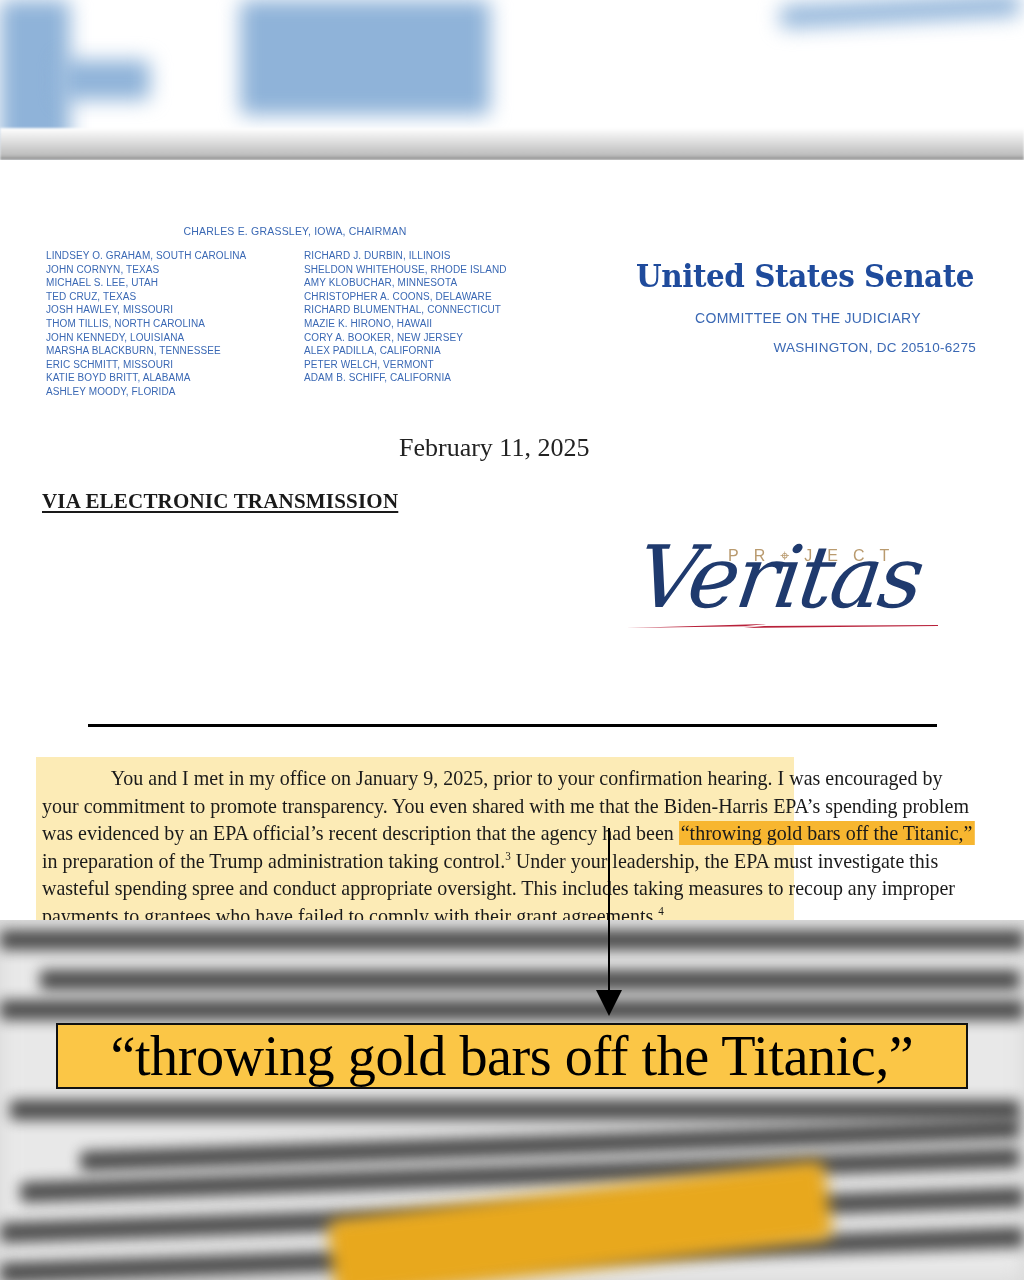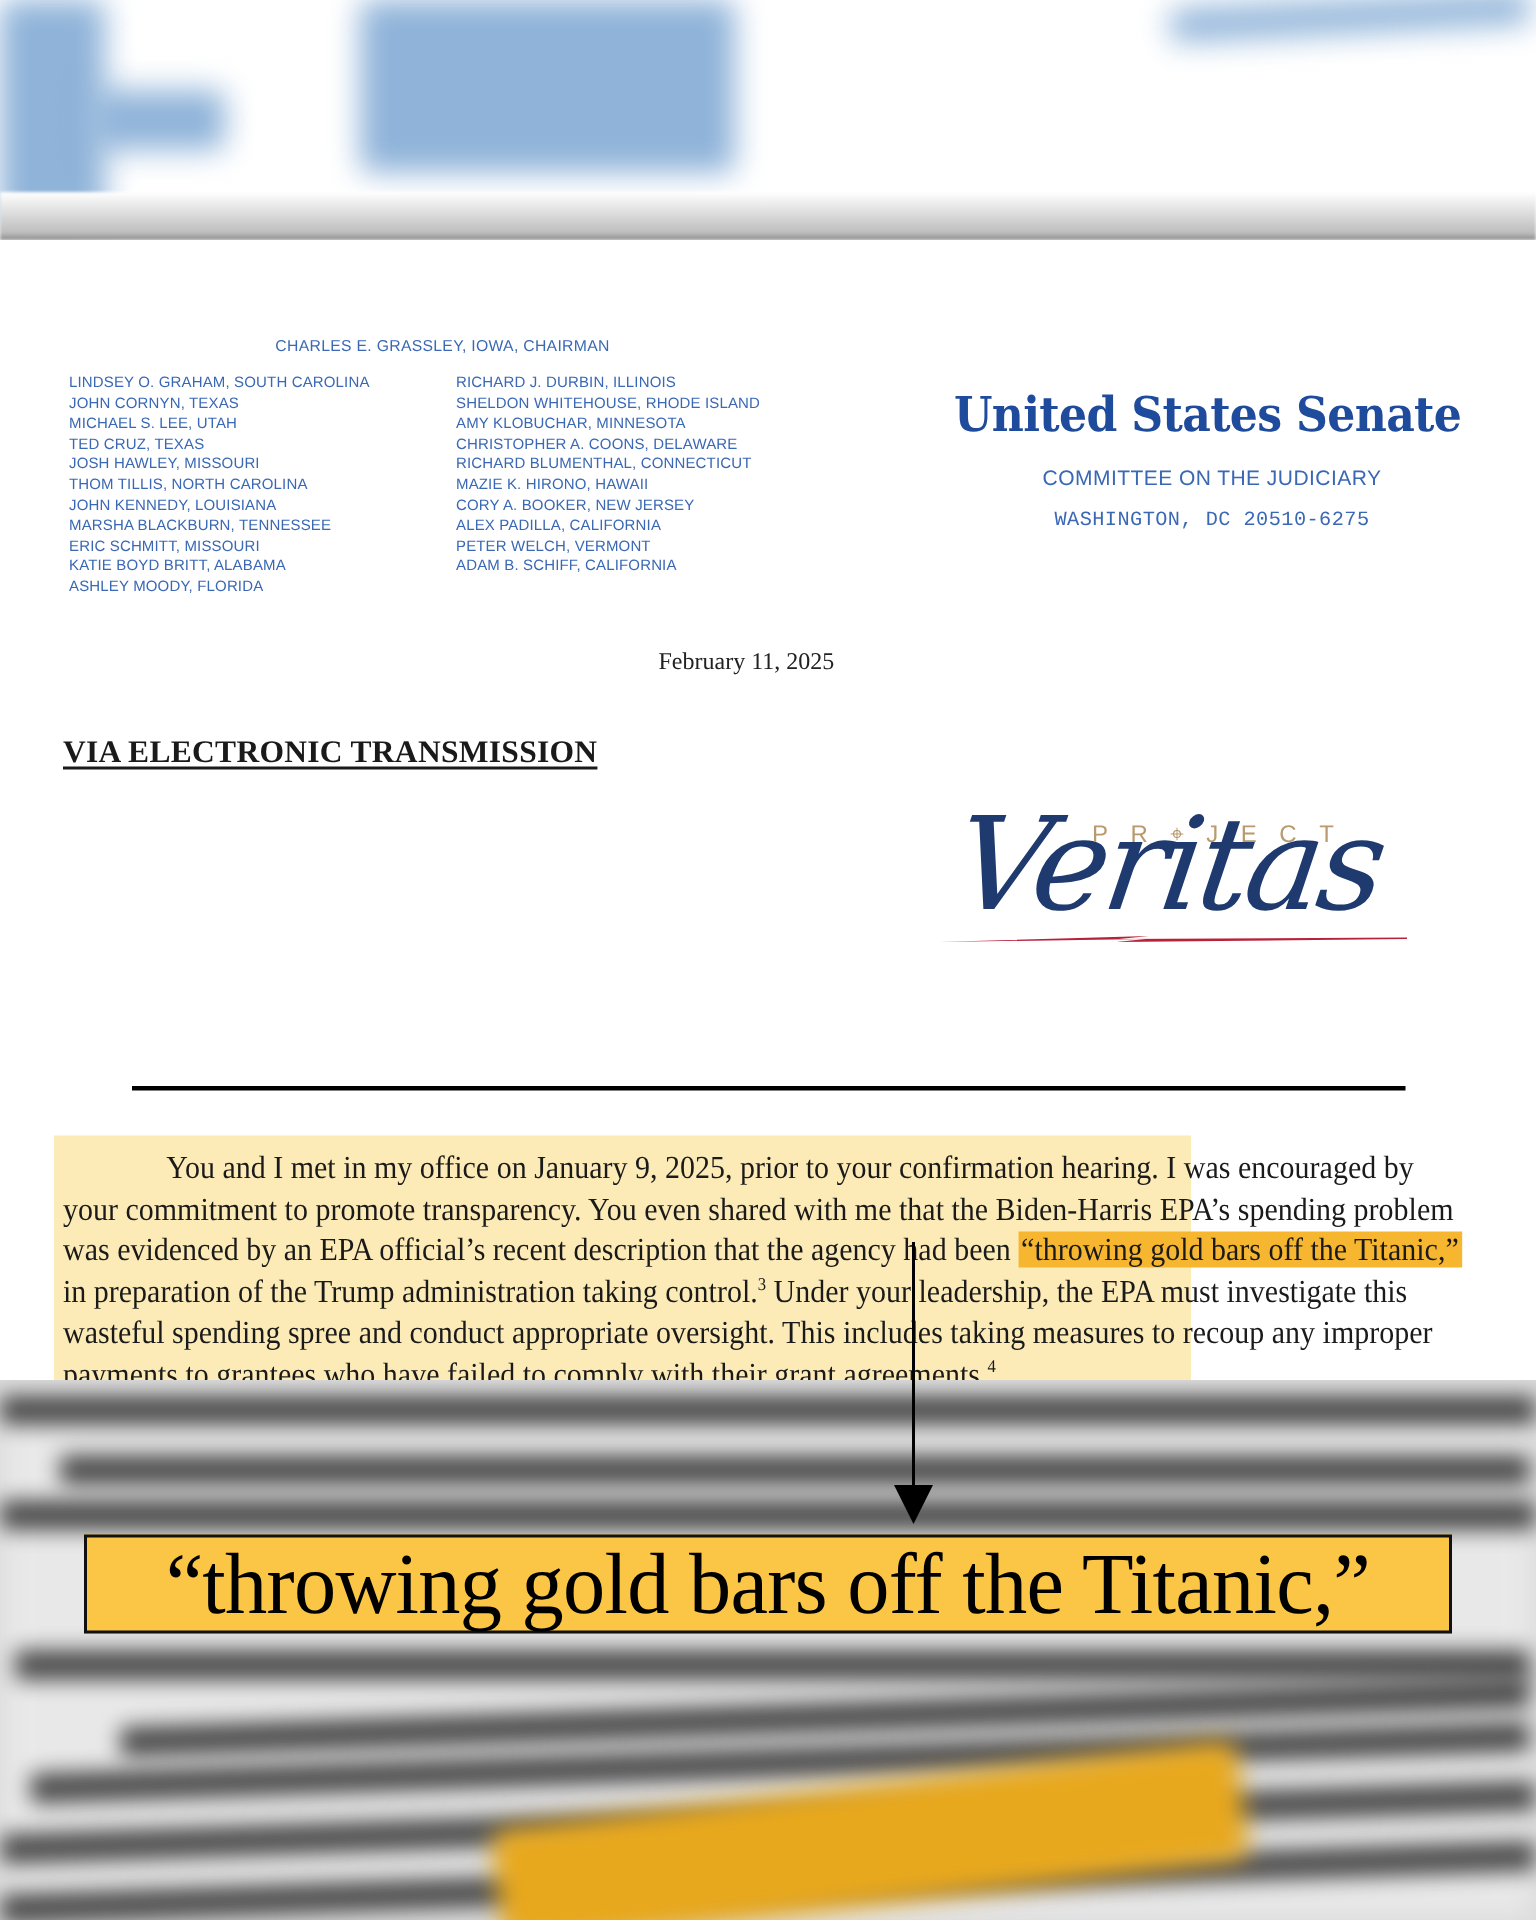--- a/index.html
+++ b/index.html
@@ -32,25 +32,25 @@
   .senate-title {
     position: absolute; left: 636px; top: 50px; width: 336px; text-align: center;
     font-family: "DejaVu Serif", serif; font-weight: bold; font-size: 32px; color: #1f4b9c;
     letter-spacing: -0.5px; transform: scaleX(0.92); transform-origin: left center; white-space: nowrap;
   }
   .committee {
     position: absolute; left: 640px; top: 103px; width: 336px; text-align: center;
     font-family: "Liberation Sans", sans-serif; font-size: 14px; color: #3a68b4; letter-spacing: 0.3px;
   }
   .address {
-    position: absolute; left: 640px; top: 133px; width: 336px; text-align: center;
-    font-family: Liberation Mono, monospace; font-size: 13.5px; color: #3a68b4; letter-spacing: 0.3px;
-  }
-
-  .date { position: absolute; left: 439px; top: 226px; font-size: 16px; color: #222; }
+    position: absolute; left: 640px; top: 133px; width: 336px; text-align: right;
+    font-family: Liberation Sans, sans-serif; font-size: 13.5px; color: #3a68b4; letter-spacing: 0.3px;
+  }
+
+  .date { position: absolute; left: 399px; top: 226px; font-size: 26px; color: #222; }
   .via {
     position: absolute; left: 42px; top: 282px; font-size: 21px; font-weight: bold; color: #1a1a1a;
     text-decoration: underline; text-decoration-thickness: 2px; text-underline-offset: 3px; letter-spacing: 0.2px;
   }
   .recipient { position: absolute; left: 42px; top: 338px; font-size: 21px; line-height: 27.5px; color: #1a1a1a; }
   .salutation { position: absolute; left: 42px; top: 448px; font-size: 21px; color: #1a1a1a; }
 
   
   .veritas { position: absolute; left: 620px; top: 292px; width: 320px; height: 150px; }
   .veritas .project {

